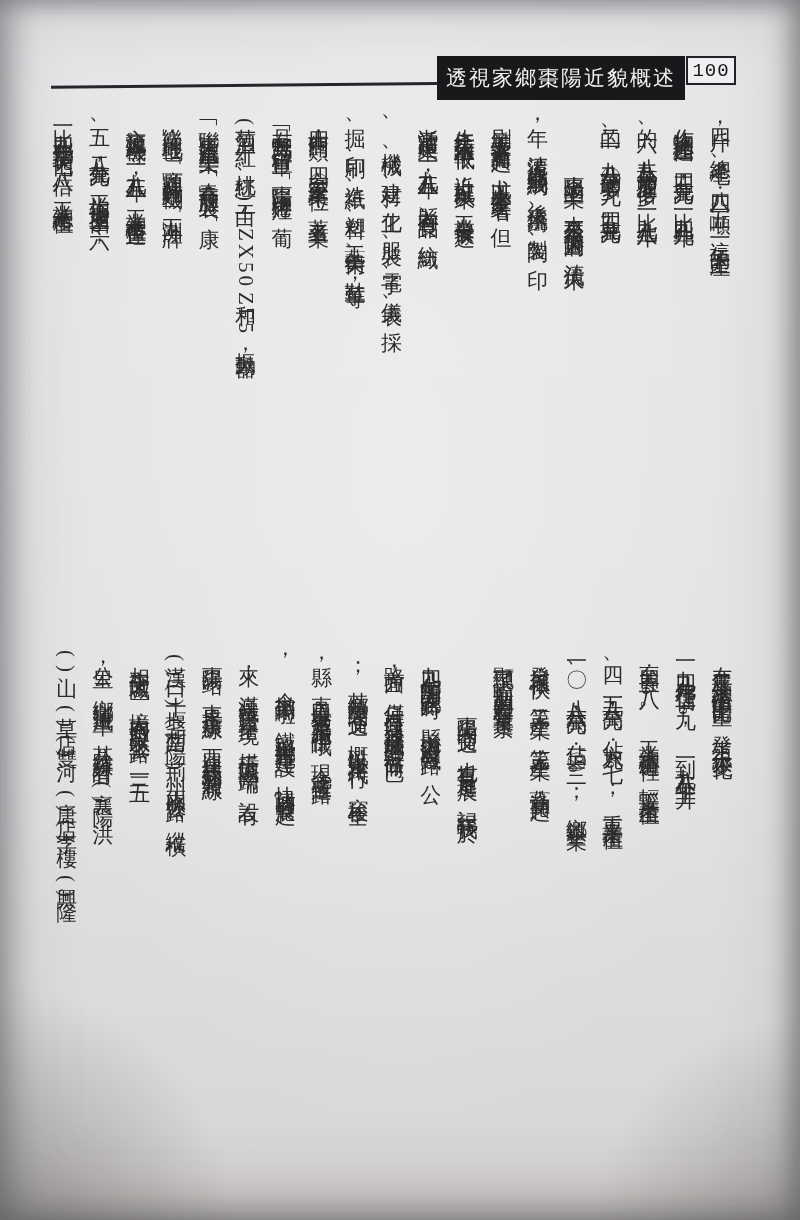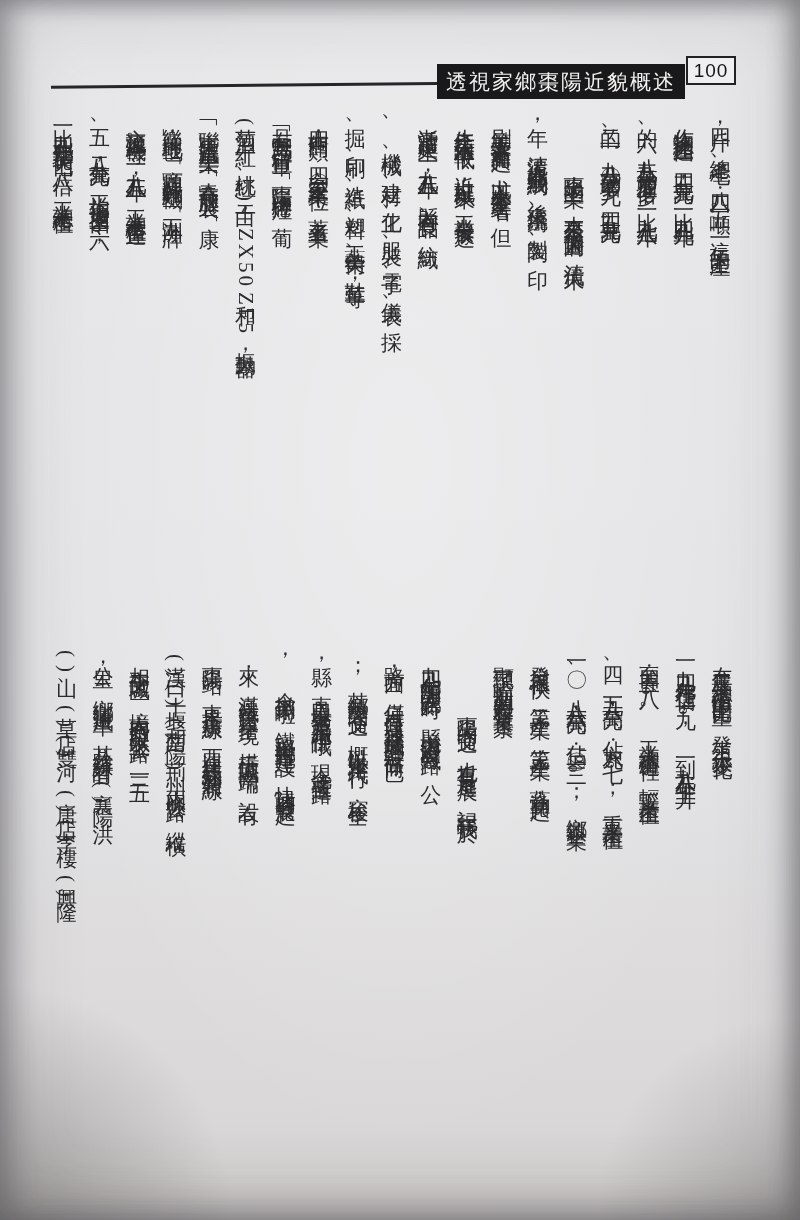--- a/index.html
+++ b/index.html
@@ -20,34 +20,34 @@
       inset 16px 0 24px rgba(70,70,76,.22),
       inset 0 10px 18px rgba(120,120,126,.18),
       inset 0 -20px 32px rgba(96,92,88,.26);
   }
   
   .header-rule{
     position:absolute;left:51px;top:82px;width:386px;height:3px;
     background:#26262a;transform:rotate(-0.55deg);transform-origin:right center;
   }
   .header-bar{
-    position:absolute;left:437px;top:64px;width:248px;height:35px;
+    position:absolute;left:437px;top:56px;width:248px;height:44px;
     background:#19191b;
     display:flex;align-items:center;justify-content:center;
   }
   .header-bar span{
     color:#f3f2f0;font-size:21px;letter-spacing:2px;white-space:nowrap;
   }
   .page-num{
     position:absolute;left:686px;top:56px;width:46px;height:25px;
     background:#efeef0;border:2px solid #222226;
     display:flex;align-items:center;justify-content:center;
   }
   .page-num span{
-    font-family:Liberation Sans, sans-serif;
+    font-family:Liberation Mono, monospace;
     font-size:19px;color:#161618;letter-spacing:1px;text-align:center;
   }
   
   .vblock{
     position:absolute;
     writing-mode:vertical-rl;
     text-orientation:mixed;
     font-size:21px;
     color:#2b2b2d;
   }

